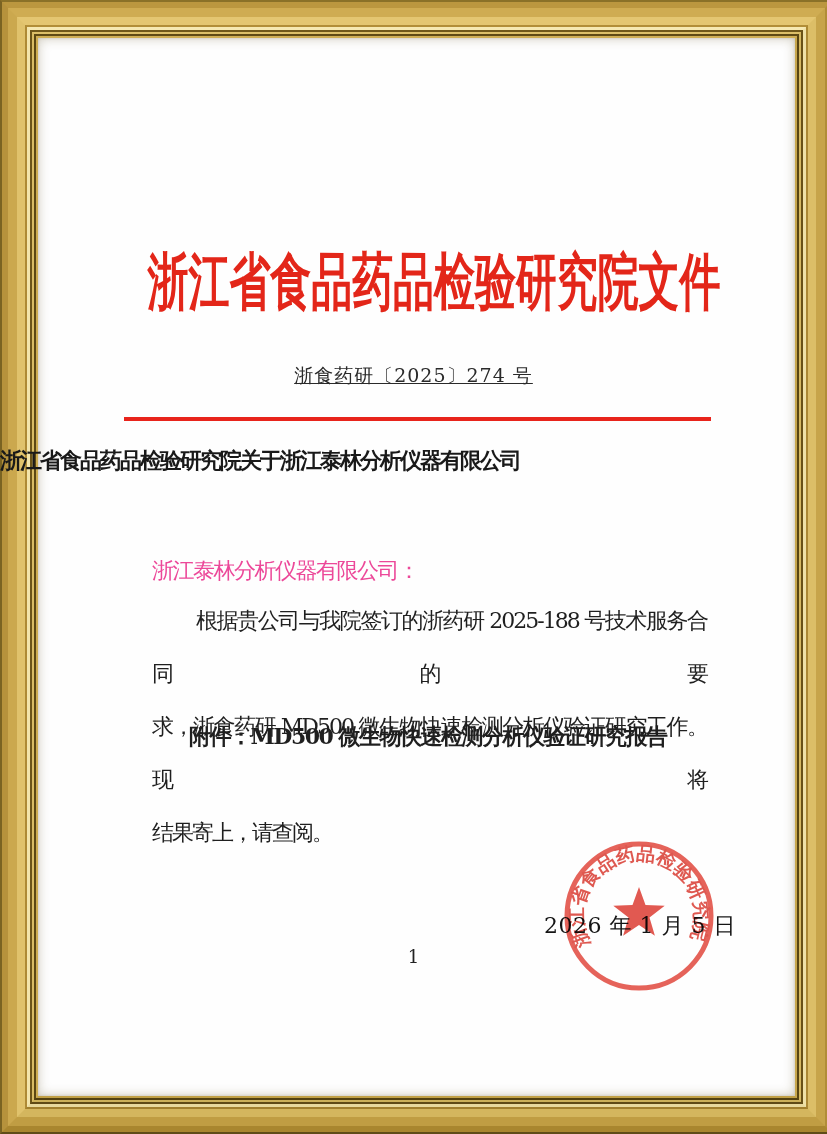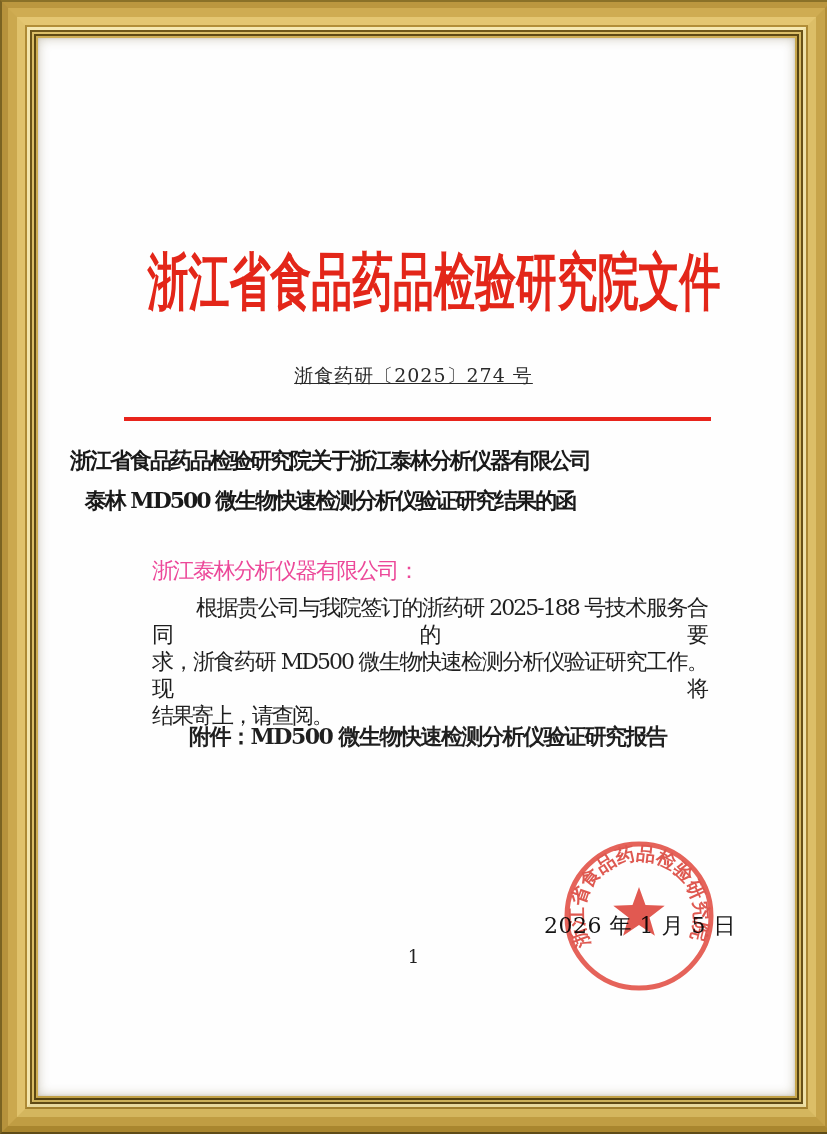--- a/index.html
+++ b/index.html
@@ -30,29 +30,29 @@
     top:246px;left:0;width:827px;text-align:center;white-space:nowrap;
     color:#e32619;font-weight:700;font-size:62px;line-height:72px;
   }
   #header-title span{display:inline-block;transform:scaleX(.66);transform-origin:center;}
   #doc-number{
     top:363px;left:0;width:827px;text-align:center;
     color:#2a2a2a;font-size:19px;letter-spacing:1px;text-decoration:underline;
   }
   #red-rule{top:417px;left:124px;width:587px;height:4px;background:#e8241c;}
   #doc-title{
-    top:440px;left:0;width:660px;text-align:center;color:#191919;
+    top:440px;left:0;width:660px;text-align:left;color:#191919;
     font-weight:700;font-size:22px;line-height:40px;letter-spacing:-2px;
   }
   #salutation{
     top:556px;left:152px;width:560px;color:#ec4899;
     font-size:22px;letter-spacing:-1.5px;
   }
   #body-par{top:594px;left:152px;width:555px;color:#1f1f1f;
-    font-size:22px;line-height:27px;letter-spacing:-2px;}
+    font-size:22px;line-height:53px;letter-spacing:-2px;}
   .body-line{width:555px;}
   .jst{text-align:justify;text-align-last:justify;}
   .ind{text-indent:44px;}
   #attachment{
     top:722px;left:152px;width:560px;text-indent:37px;
     color:#1f1f1f;font-size:22px;letter-spacing:-1.5px;font-weight:bold;
   }
   #date-line{
     top:911px;left:544px;color:#141414;font-size:22px;letter-spacing:.5px;z-index:2;
   }
@@ -85,21 +85,20 @@
   <div class="abs" id="header-title">
     <span>浙江省食品药品检验研究院文件</span>
   </div>
 
   <div class="abs" id="doc-number">浙食药研〔2025〕274 号</div>
 
   <div class="abs" id="red-rule"></div>
 
   <div class="abs" id="doc-title">
     <div>浙江省食品药品检验研究院关于浙江泰林分析仪器有限公司</div>
-    <div>泰林 MD500 微生物快速检测分析仪验证研究结果的函</div>
   </div>
 
   <div class="abs" id="salutation">浙江泰林分析仪器有限公司：</div>
 
   <div class="abs" id="body-par">
     <div class="body-line jst ind">根据贵公司与我院签订的浙药研 2025-188 号技术服务合同的要</div>
     <div class="body-line jst">求，浙食药研 MD500 微生物快速检测分析仪验证研究工作。现将</div>
     <div class="body-line">结果寄上，请查阅。</div>
   </div>
 

